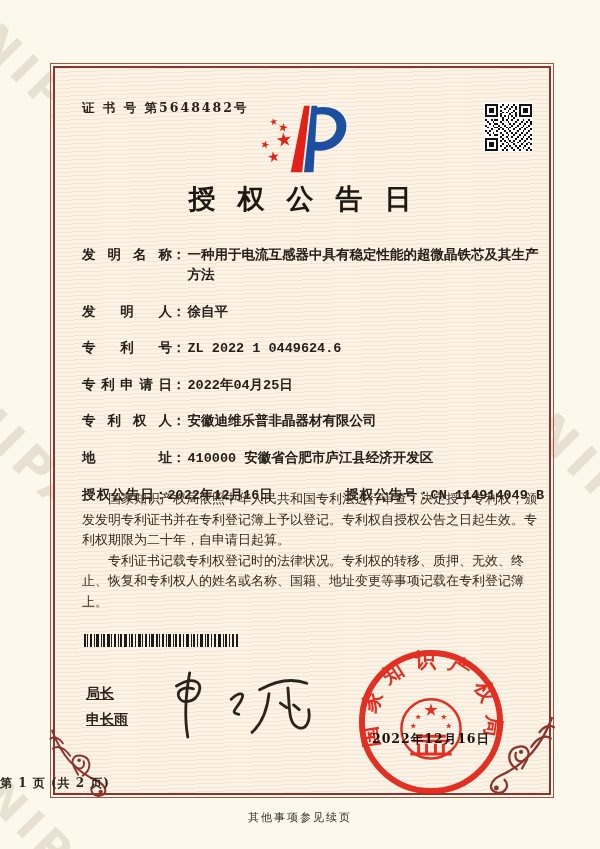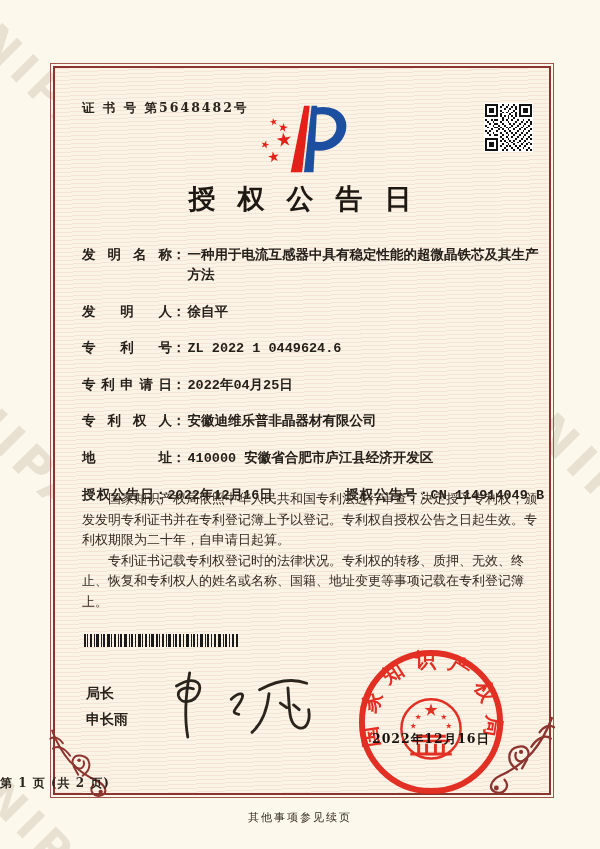--- a/index.html
+++ b/index.html
@@ -58,21 +58,21 @@
   .grant .pair2{margin-left:64px;}
   .grant .glbl{display:inline-block;width:72px;text-align:justify;text-align-last:justify;flex:none;}
   
   .paras{position:absolute;left:82px;top:489px;width:462px;z-index:3;}
   .paras p{
     margin:0;text-indent:2em;font-size:13px;line-height:20.5px;
     color:#33291e;font-weight:500;
   }
   
   .barcode{position:absolute;left:84px;top:634px;width:156px;height:13px;z-index:3;}
-  .sig-block{position:absolute;left:86px;top:680px;z-index:3;font-size:14px;font-weight:bold;color:#2b241d;line-height:26px;}
+  .sig-block{position:absolute;left:86px;top:680px;z-index:3;font-size:14px;font-weight:bold;color:#2b241d;line-height:26px;text-decoration:underline;}
   .autograph{position:absolute;left:150px;top:660px;width:170px;height:88px;z-index:4;}
   .seal{position:absolute;left:357px;top:648px;width:148px;height:148px;z-index:3;opacity:0.95;}
   .seal-date{
     position:absolute;left:357px;top:731px;width:148px;z-index:4;
     text-align:center;font-size:12.5px;font-weight:bold;color:#15120e;letter-spacing:1px;
   }
   
   .fl-left{position:absolute;left:47px;top:727px;width:66px;height:72px;z-index:2;transform:scaleX(-1);}
   .fl-right{position:absolute;left:484px;top:712px;width:72px;height:86px;z-index:2;}
   .page-num{

